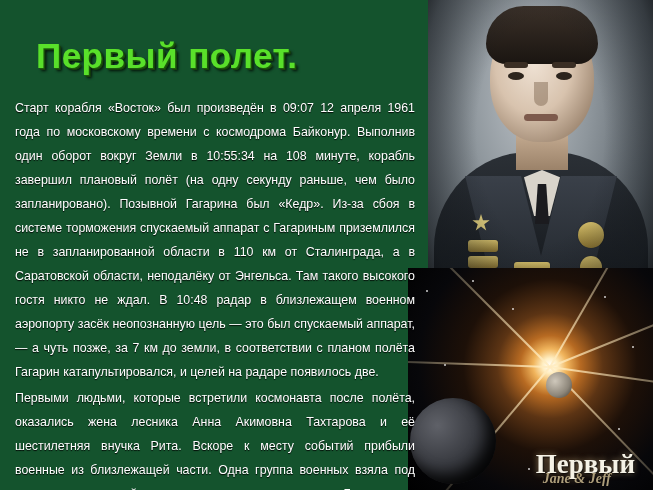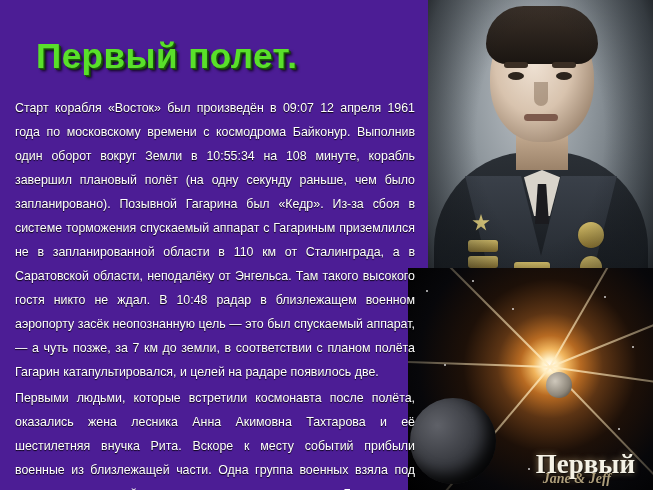--- a/index.html
+++ b/index.html
@@ -7,21 +7,21 @@
     padding: 0;
     background: #000;
   }
   body {
     font-family: "Liberation Sans", sans-serif;
   }
   .slide {
     position: relative;
     width: 653px;
     height: 490px;
-    background: #4c1d95;
+    background: #14532d;
     overflow: hidden;
   }
 
   
   .photo-panel {
     position: absolute;
     right: 0;
     top: 0;
     width: 225px;
     height: 490px;

